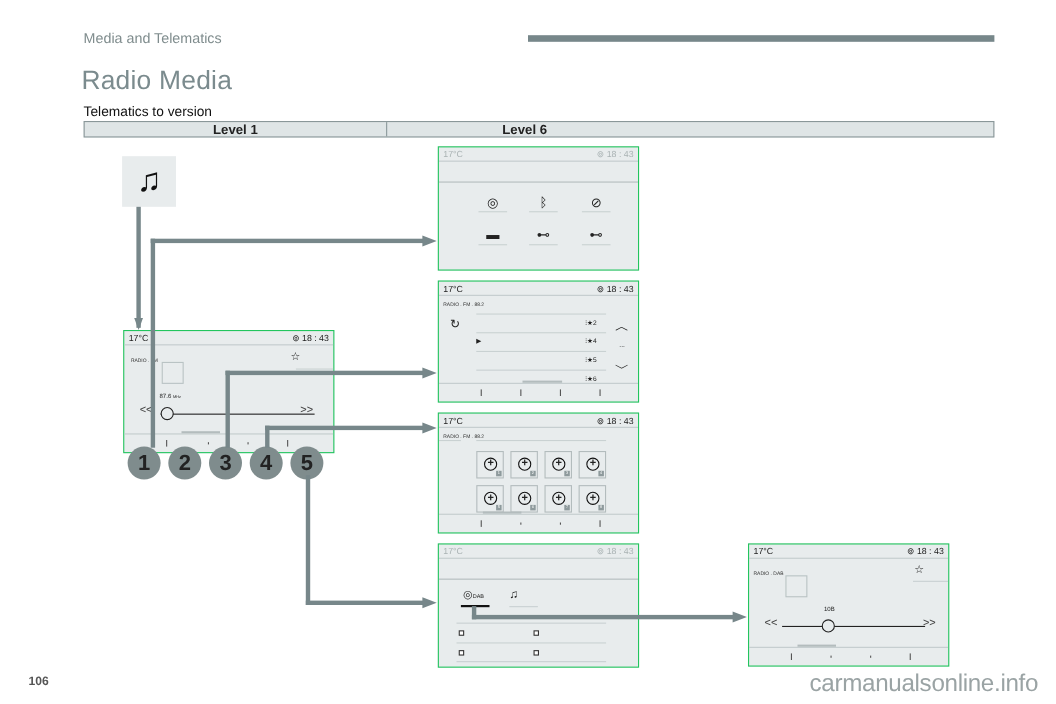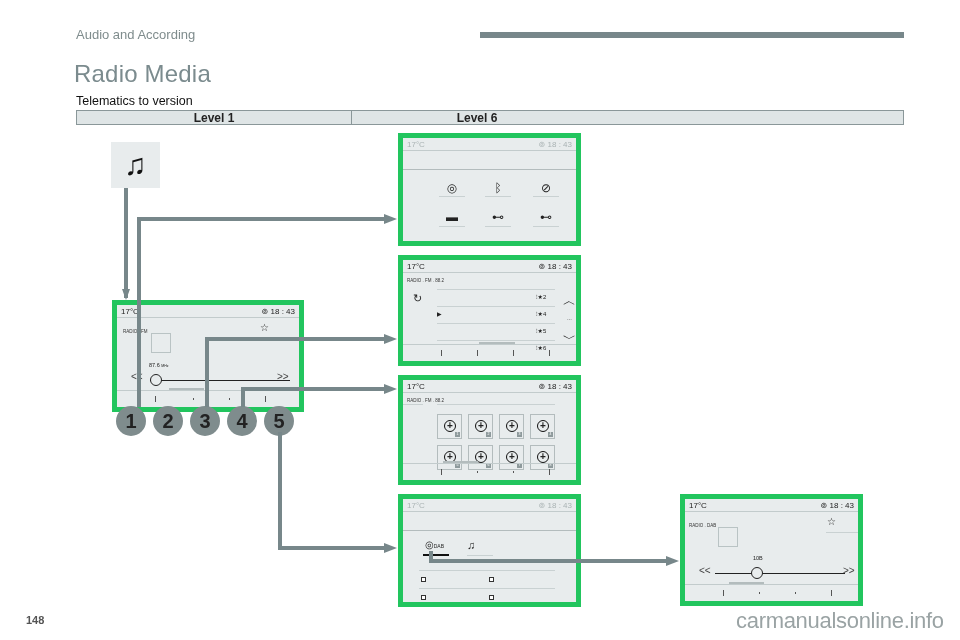--- a/index.html
+++ b/index.html
@@ -9,21 +9,21 @@
   #section-bar { left: 480px; top: 32px; width: 424px; height: 6px; background: #77878a; }
   #title { left: 74px; top: 60px; font-size: 24px; color: #7b8b8e; letter-spacing: 0.2px; }
   #subtitle { left: 76px; top: 94px; font-size: 12.5px; color: #111; }
   #levels { left: 76px; top: 110px; width: 828px; height: 15px; background: #dfe5e6; border: 1px solid #8a9799; display: flex; }
   #levels .lv { font-size: 12px; font-weight: bold; display: flex; align-items: center; justify-content: center; }
   #levels .lv1 { width: 275px; border-right: 1px solid #8a9799; }
   #levels .lv2 { width: 250px; }
   #page-num { left: 26px; top: 614px; font-size: 11px; color: #555; font-weight: bold; }
   #watermark { left: 736px; top: 608px; font-size: 22px; color: #9aa3a4; letter-spacing: -0.3px; }
 
-  .screen { position: absolute; background: #e8eced; border: 5px solid #22c55e; font-size: 7px; color: #222; overflow: hidden; }
+  .screen { position: absolute; background: #e8eced; border: 1px solid #22c55e; font-size: 7px; color: #222; overflow: hidden; }
   .screen .topbar { position: absolute; left: 0; right: 0; top: 0; height: 13px; border-bottom: 1px solid #c2cbcc; display: flex; justify-content: space-between; align-items: center; padding: 0 4px; font-size: 8px; }
   .screen.faded .topbar { color: #aab3b4; }
   .screen .bottombar { position: absolute; left: 0; right: 0; bottom: 0; height: 17px; border-top: 1px solid #c2cbcc; }
   .screen .tick { position: absolute; bottom: 5px; width: 1px; height: 6px; background: #555; }
   .screen .dot { position: absolute; bottom: 7px; width: 1px; height: 2px; background: #555; }
   .screen .slider-ind { position: absolute; bottom: 17px; height: 2px; background: #b3bcbd; }
   .radio-lbl { position: absolute; font-size: 4.5px; color: #333; }
   .art { position: absolute; border: 1px solid #b9c3c4; }
 
   .arrow { position: absolute; background: #77878a; }
@@ -40,21 +40,21 @@
 
   .tile { position: absolute; width: 25px; height: 25px; border: 1px solid #b3bcbd; background: #e8eced; }
   .tile .plus { position: absolute; left: 6px; top: 5px; width: 12px; height: 12px; border: 1.5px solid #111; border-radius: 50%; font-size: 10px; line-height: 9px; text-align: center; font-weight: bold; }
   .tile .num { position: absolute; right: 1px; bottom: 1px; width: 5px; height: 5px; background: #8e9a9c; font-size: 3.5px; color: #fff; text-align: center; line-height: 5px; }
 
   .chk { position: absolute; width: 5px; height: 5px; border: 1px solid #333; background: #fff; }
 </style>
 </head>
 <body>
 
-<div id="section" class="abs">Audio and According</div>
+<div id="section" class="abs">Media and Telematics</div>
 <div id="section-bar" class="abs"></div>
 <div id="title" class="abs">Radio Media</div>
 <div id="subtitle" class="abs">Telematics to version</div>
 <div id="levels" class="abs">
   <div class="lv lv1">Level 1</div>
   <div class="lv lv2">Level 6</div>
 </div>
 
 <div class="abs music-tile">
   <span>♫</span>
@@ -244,14 +244,14 @@
 <div class="arrowhead" style="left:384px;top:384px;"></div>
 
 <div class="arrow" style="left:278px;top:432px;width:4px;height:118px;"></div>
 <div class="arrow" style="left:278px;top:546px;width:107px;height:4px;"></div>
 <div class="arrowhead" style="left:384px;top:543px;"></div>
 
 <div class="arrow" style="left:429px;top:551px;width:4px;height:12px;"></div>
 <div class="arrow" style="left:429px;top:559px;width:238px;height:4px;"></div>
 <div class="arrowhead" style="left:666px;top:556px;"></div>
 
-<div id="page-num" class="abs">148</div>
+<div id="page-num" class="abs">106</div>
 <div id="watermark" class="abs">carmanualsonline.info</div>
 
 </body></html>

